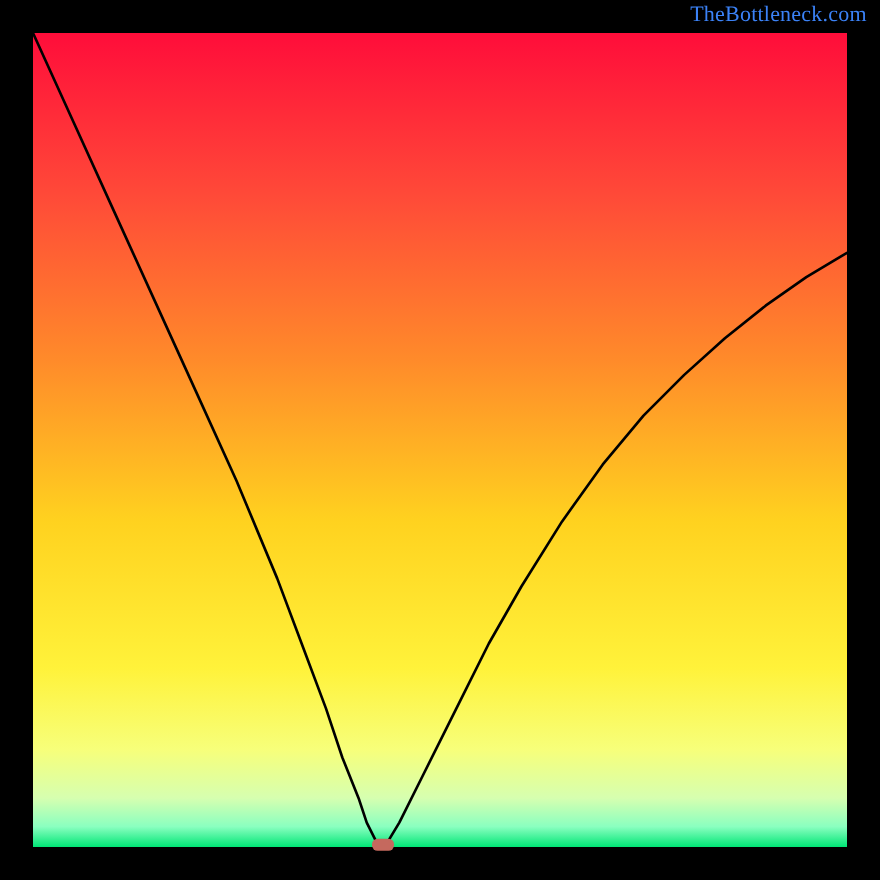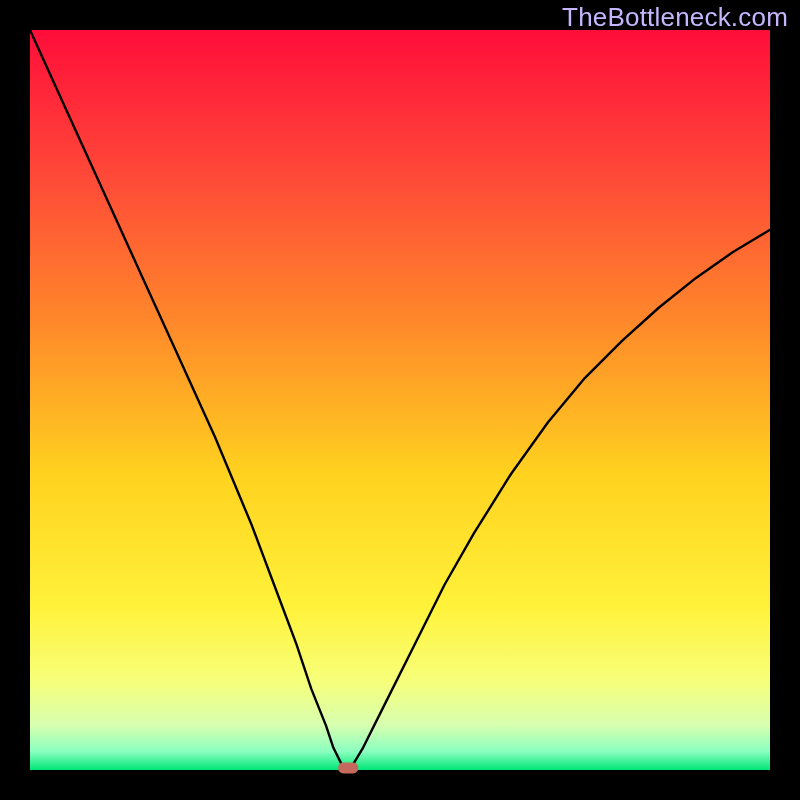--- a/index.html
+++ b/index.html
@@ -13,25 +13,26 @@
   }
   .stage {
     position: relative;
     width: 800px;
     height: 800px;
   }
   .watermark {
     position: absolute;
     top: 2px;
     right: 12px;
-    color: #c4b5fd;
-    font-size: 26px;
+    color: #3b82f6;
+    font-size: 20px;
     font-weight: 400;
     letter-spacing: 0.2px;
     z-index: 10;
+    font-family: Liberation Serif, serif;
   }
   svg.plot {
     position: absolute;
     left: 0;
     top: 0;
   }
 </style>
 </head>
 <body>
 

